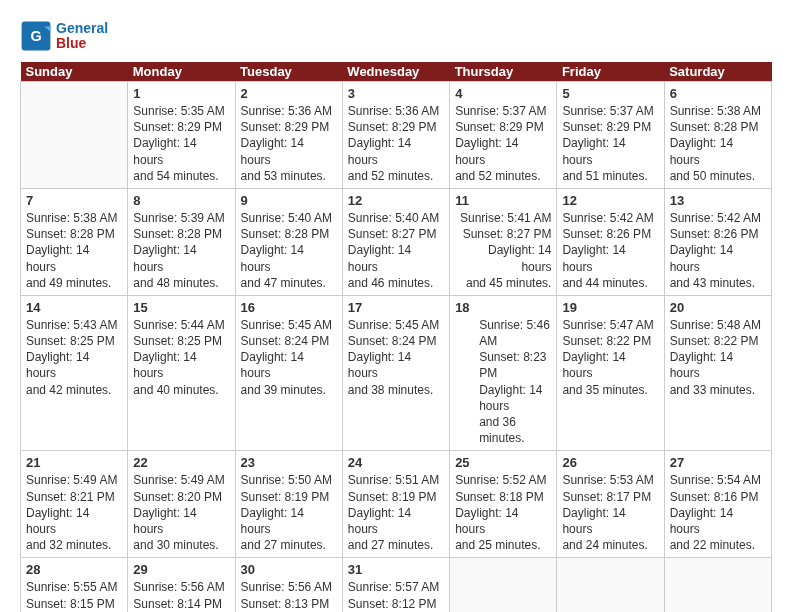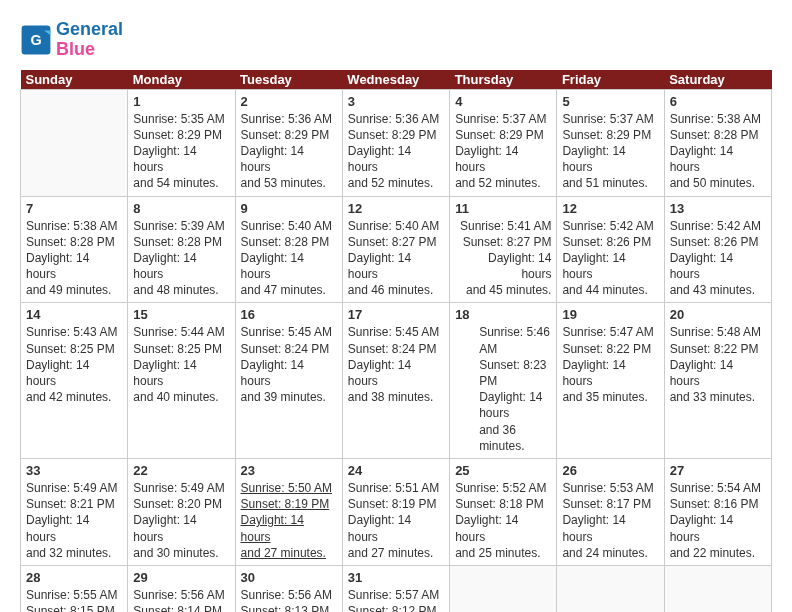--- a/index.html
+++ b/index.html
@@ -15,21 +15,21 @@
       justify-content: space-between;
       align-items: flex-start;
       margin-bottom: 10px;
     }
     .logo {
       display: flex;
       align-items: center;
       gap: 4px;
     }
     .logo-text {
-      font-size: 18px;
+      font-size: 14px;
       font-weight: bold;
       color: #333;
       line-height: 1.1;
     }
     .logo-text span { color: #1a6faf; }
     .logo-icon {
       width: 32px;
       height: 32px;
     }
     .title-block {
@@ -86,21 +86,21 @@
 
 <div class="header">
   <div class="logo">
     <svg class="logo-icon" viewBox="0 0 40 40">
       <rect x="2" y="2" width="36" height="36" rx="4" fill="#1a6faf"></rect>
       <text x="20" y="26" text-anchor="middle" fill="white" font-size="18" font-weight="bold" font-family="Arial">G</text>
       <polygon points="30,8 38,14 38,8" fill="#4db6e8"></polygon>
     </svg>
     <div class="logo-text">
       <div><span>General</span></div>
-      <div><span style="color:#ec4899">Blue</span></div>
+      <div><span style="color:#b91c1c">Blue</span></div>
     </div>
   </div>
 </div>
 
 <table class="calendar-table">
   <thead>
     <tr>
     <th>Sunday</th>
         <th>Monday</th>
         <th>Tuesday</th>
@@ -253,36 +253,36 @@
         <td>
           <span class="day-number">20</span>
           <div class="cell-content" style="white-space: pre-line;">Sunrise: 5:48 AM
 Sunset: 8:22 PM
 Daylight: 14 hours
 and 33 minutes.</div>
         </td>
       </tr>
       <tr>
         <td>
-          <span class="day-number">33</span>
+          <span class="day-number">21</span>
           <div class="cell-content" style="white-space: pre-line;">Sunrise: 5:49 AM
 Sunset: 8:21 PM
 Daylight: 14 hours
 and 32 minutes.</div>
         </td>
         <td>
           <span class="day-number">22</span>
           <div class="cell-content" style="white-space: pre-line;">Sunrise: 5:49 AM
 Sunset: 8:20 PM
 Daylight: 14 hours
 and 30 minutes.</div>
         </td>
         <td>
           <span class="day-number">23</span>
-          <div class="cell-content" style="white-space: pre-line; text-decoration: underline;">Sunrise: 5:50 AM
+          <div class="cell-content" style="white-space: pre-line;">Sunrise: 5:50 AM
 Sunset: 8:19 PM
 Daylight: 14 hours
 and 27 minutes.</div>
         </td>
         <td>
           <span class="day-number">24</span>
           <div class="cell-content" style="white-space: pre-line;">Sunrise: 5:51 AM
 Sunset: 8:19 PM
 Daylight: 14 hours
 and 27 minutes.</div>

